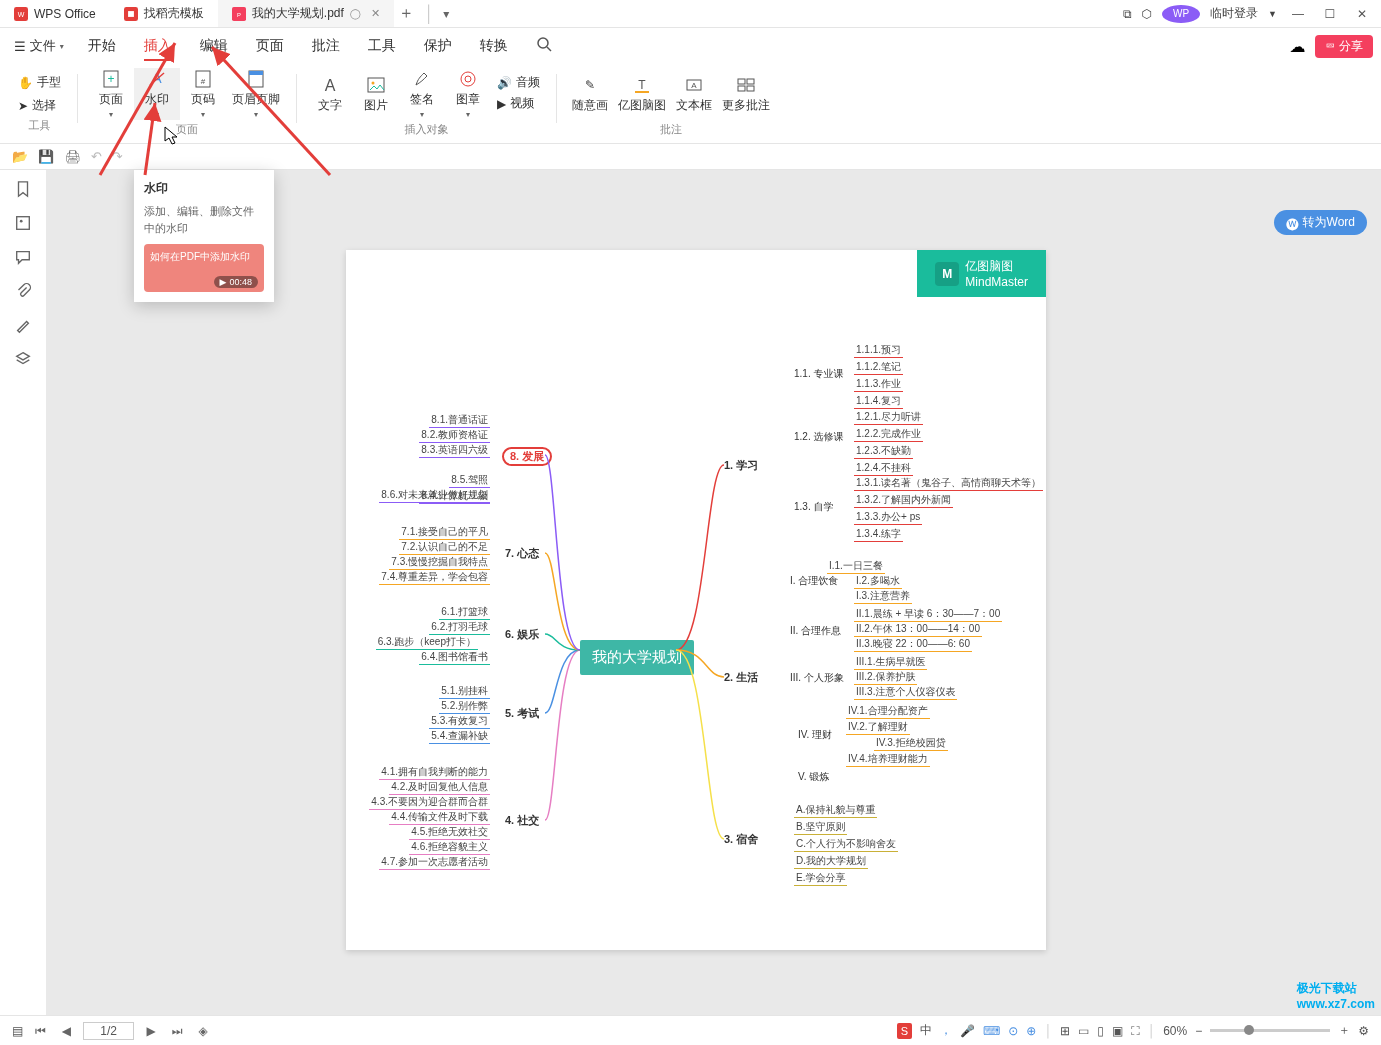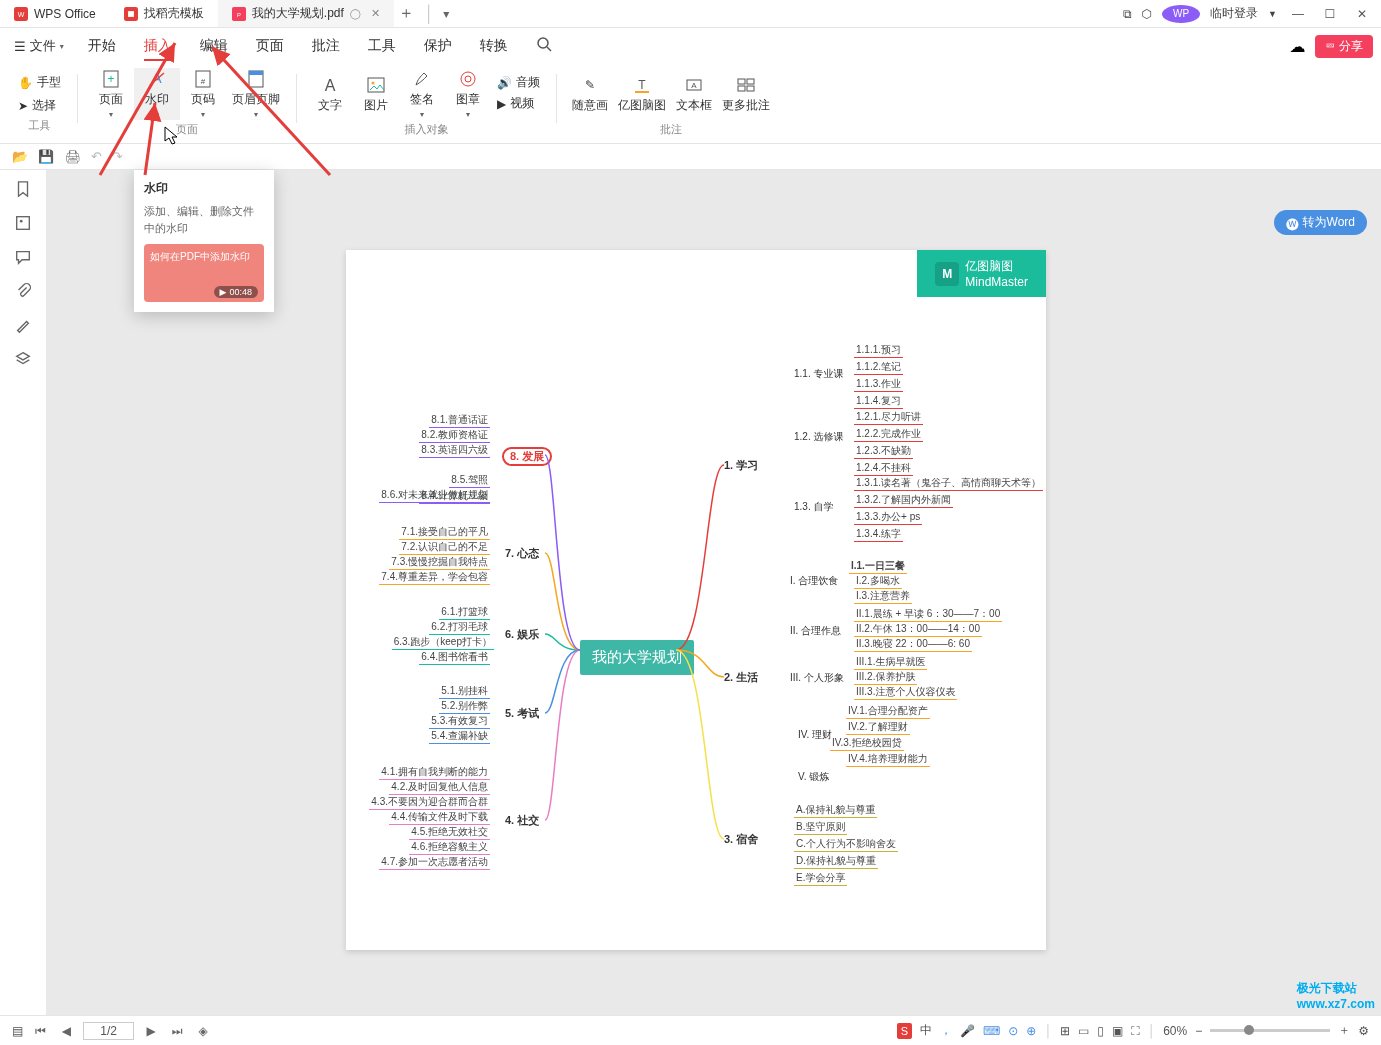--- a/index.html
+++ b/index.html
@@ -55,21 +55,21 @@
   .lvl2{font-weight:bold;}
   .leaf{font-size:10px;color:#444;border-bottom:1px solid #aaa;padding:0 2px;}
   .highlight{border:2px solid #e33e3a;border-radius:10px;padding:0 6px;}
 
   .convert-badge{position:absolute;right:14px;top:40px;background:#4a90e2;color:#fff;border-radius:14px;padding:4px 12px;font-size:12px;display:flex;align-items:center;gap:4px;}
 
   
   .tooltip{position:absolute;left:134px;top:170px;width:140px;background:#fff;box-shadow:0 4px 16px rgba(0,0,0,.2);padding:10px;font-size:12px;color:#333;z-index:50;}
   .tooltip .tt-title{font-weight:bold;margin-bottom:6px;}
   .tooltip .tt-desc{font-size:11px;color:#666;line-height:1.5;margin-bottom:8px;}
-  .tooltip .tt-thumb{background:#ef857d;border-radius:4px;height:58px;color:#fff;font-size:10px;padding:6px;position:relative;}
+  .tooltip .tt-thumb{background:#ef857d;border-radius:4px;height:48px;color:#fff;font-size:10px;padding:6px;position:relative;}
   .tooltip .tt-play{position:absolute;right:6px;bottom:4px;background:rgba(0,0,0,.4);border-radius:8px;padding:1px 6px;font-size:9px;display:flex;align-items:center;gap:3px;}
 
   
   .arrow{position:absolute;z-index:60;}
 
   
   .status{position:absolute;left:0;right:0;bottom:0;height:30px;background:#fff;border-top:1px solid #e5e5e5;display:flex;align-items:center;padding:0 12px;font-size:12px;color:#555;gap:8px;}
   .status .sp{flex:1;}
   .zoom-track{width:120px;height:3px;background:#ccc;position:relative;}
   .zoom-thumb{position:absolute;left:28%;top:-4px;width:10px;height:10px;border-radius:50%;background:#888;}
@@ -379,51 +379,51 @@
         <span class="node leaf" style="left: 508px; top: 127px; border-color: rgb(227, 62, 58);">1.1.3.作业</span>
         <span class="node leaf" style="left: 508px; top: 144px; border-color: rgb(227, 62, 58);">1.1.4.复习</span>
         <span class="node leaf" style="left: 508px; top: 160px; border-color: rgb(227, 62, 58);">1.2.1.尽力听讲</span>
         <span class="node leaf" style="left: 508px; top: 177px; border-color: rgb(227, 62, 58);">1.2.2.完成作业</span>
         <span class="node leaf" style="left: 508px; top: 194px; border-color: rgb(227, 62, 58);">1.2.3.不缺勤</span>
         <span class="node leaf" style="left: 508px; top: 211px; border-color: rgb(227, 62, 58);">1.2.4.不挂科</span>
         <span class="node leaf" style="left: 508px; top: 226px; border-color: rgb(227, 62, 58);">1.3.1.读名著（鬼谷子、高情商聊天术等）</span>
         <span class="node leaf" style="left: 508px; top: 243px; border-color: rgb(227, 62, 58);">1.3.2.了解国内外新闻</span>
         <span class="node leaf" style="left: 508px; top: 260px; border-color: rgb(227, 62, 58);">1.3.3.办公+ ps</span>
         <span class="node leaf" style="left: 508px; top: 277px; border-color: rgb(227, 62, 58);">1.3.4.练字</span>
-        <span class="node leaf" style="left: 503px; top: 309px; border-color: rgb(245, 166, 35); font-weight: bold;">I.1.一日三餐</span>
+        <span class="node leaf" style="left: 481px; top: 309px; border-color: rgb(245, 166, 35);">I.1.一日三餐</span>
         <span class="node leaf" style="left: 508px; top: 324px; border-color: rgb(245, 166, 35);">I.2.多喝水</span>
         <span class="node leaf" style="left: 508px; top: 339px; border-color: rgb(245, 166, 35);">I.3.注意营养</span>
         <span class="node leaf" style="left: 508px; top: 357px; border-color: rgb(245, 166, 35);">II.1.晨练 + 早读 6：30——7：00</span>
         <span class="node leaf" style="left: 508px; top: 372px; border-color: rgb(245, 166, 35);">II.2.午休 13：00——14：00</span>
         <span class="node leaf" style="left: 508px; top: 387px; border-color: rgb(245, 166, 35);">II.3.晚寝 22：00——6: 60</span>
         <span class="node leaf" style="left: 508px; top: 405px; border-color: rgb(245, 166, 35);">III.1.生病早就医</span>
         <span class="node leaf" style="left: 508px; top: 420px; border-color: rgb(245, 166, 35);">III.2.保养护肤</span>
         <span class="node leaf" style="left: 508px; top: 435px; border-color: rgb(245, 166, 35);">III.3.注意个人仪容仪表</span>
         <span class="node leaf" style="left: 500px; top: 454px; border-color: rgb(245, 166, 35);">IV.1.合理分配资产</span>
         <span class="node leaf" style="left: 500px; top: 470px; border-color: rgb(245, 166, 35);">IV.2.了解理财</span>
-        <span class="node leaf" style="left: 484px; top: 486px; border-color: rgb(245, 166, 35);">IV.3.拒绝校园贷</span>
+        <span class="node leaf" style="left: 528px; top: 486px; border-color: rgb(245, 166, 35);">IV.3.拒绝校园贷</span>
         <span class="node leaf" style="left: 500px; top: 502px; border-color: rgb(245, 166, 35);">IV.4.培养理财能力</span>
         <span class="node leaf" style="left: 448px; top: 553px; border-color: rgb(201, 176, 55);">A.保持礼貌与尊重</span>
         <span class="node leaf" style="left: 448px; top: 570px; border-color: rgb(201, 176, 55);">B.坚守原则</span>
         <span class="node leaf" style="left: 448px; top: 587px; border-color: rgb(201, 176, 55);">C.个人行为不影响舍友</span>
-        <span class="node leaf" style="left: 448px; top: 604px; border-color: rgb(201, 176, 55);">D.保持礼貌与尊重</span>
+        <span class="node leaf" style="left: 448px; top: 604px; border-color: rgb(201, 176, 55);">D.我的大学规划</span>
         <span class="node leaf" style="left: 448px; top: 621px; border-color: rgb(201, 176, 55);">E.学会分享</span>
         <span class="node leaf" style="right: 556px; top: 163px; border-color: rgb(139, 92, 246);">8.1.普通话证</span>
         <span class="node leaf" style="right: 556px; top: 178px; border-color: rgb(139, 92, 246);">8.2.教师资格证</span>
         <span class="node leaf" style="right: 556px; top: 193px; border-color: rgb(139, 92, 246);">8.3.英语四六级</span>
         <span class="node leaf" style="right: 556px; top: 208px; border-color: rgb(139, 92, 246); margin-top: 31px;">8.4.计算机二级</span>
         <span class="node leaf" style="right: 556px; top: 223px; border-color: rgb(139, 92, 246);">8.5.驾照</span>
         <span class="node leaf" style="right: 556px; top: 238px; border-color: rgb(139, 92, 246);">8.6.对未来就业做好规划</span>
         <span class="node leaf" style="right: 556px; top: 275px; border-color: rgb(245, 166, 35);">7.1.接受自己的平凡</span>
         <span class="node leaf" style="right: 556px; top: 290px; border-color: rgb(245, 166, 35);">7.2.认识自己的不足</span>
         <span class="node leaf" style="right: 556px; top: 305px; border-color: rgb(245, 166, 35);">7.3.慢慢挖掘自我特点</span>
         <span class="node leaf" style="right: 556px; top: 320px; border-color: rgb(245, 166, 35);">7.4.尊重差异，学会包容</span>
         <span class="node leaf" style="right: 556px; top: 355px; border-color: rgb(26, 188, 156);">6.1.打篮球</span>
         <span class="node leaf" style="right: 556px; top: 370px; border-color: rgb(26, 188, 156);">6.2.打羽毛球</span>
-        <span class="node leaf" style="right: 552px; top: 385px; border-color: rgb(26, 188, 156); margin-left: 36px;">6.3.跑步（keep打卡）</span>
+        <span class="node leaf" style="right: 568px; top: 385px; border-color: rgb(26, 188, 156); margin-left: 36px;">6.3.跑步（keep打卡）</span>
         <span class="node leaf" style="right: 556px; top: 400px; border-color: rgb(26, 188, 156);">6.4.图书馆看书</span>
         <span class="node leaf" style="right: 556px; top: 434px; border-color: rgb(74, 144, 226);">5.1.别挂科</span>
         <span class="node leaf" style="right: 556px; top: 449px; border-color: rgb(74, 144, 226);">5.2.别作弊</span>
         <span class="node leaf" style="right: 556px; top: 464px; border-color: rgb(74, 144, 226);">5.3.有效复习</span>
         <span class="node leaf" style="right: 556px; top: 479px; border-color: rgb(74, 144, 226);">5.4.查漏补缺</span>
         <span class="node leaf" style="right: 556px; top: 515px; border-color: rgb(230, 126, 195);">4.1.拥有自我判断的能力</span>
         <span class="node leaf" style="right: 556px; top: 530px; border-color: rgb(230, 126, 195);">4.2.及时回复他人信息</span>
         <span class="node leaf" style="right: 556px; top: 545px; border-color: rgb(230, 126, 195);">4.3.不要因为迎合群而合群</span>
         <span class="node leaf" style="right: 556px; top: 560px; border-color: rgb(230, 126, 195);">4.4.传输文件及时下载</span>
         <span class="node leaf" style="right: 556px; top: 575px; border-color: rgb(230, 126, 195);">4.5.拒绝无效社交</span>

